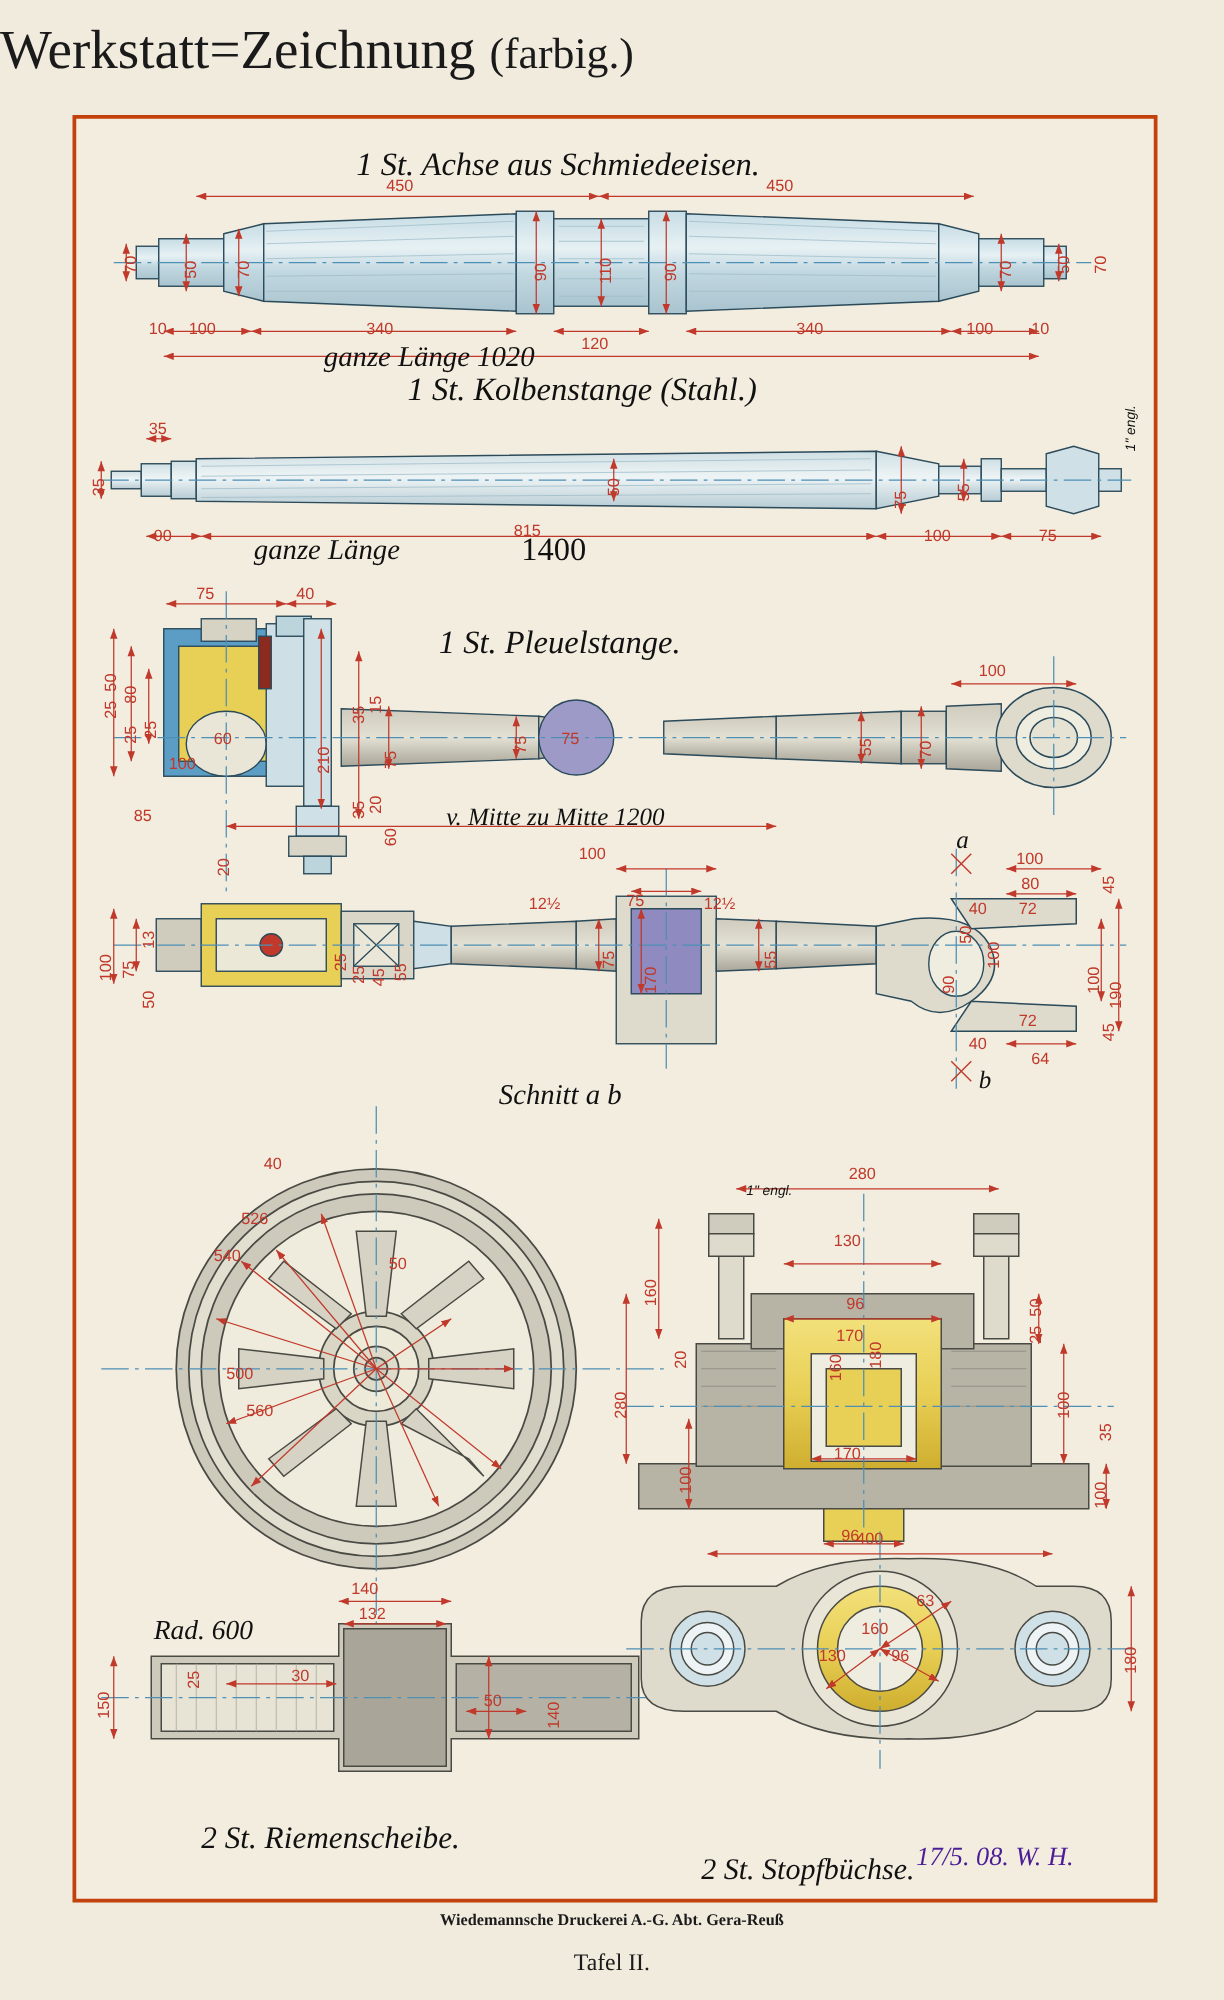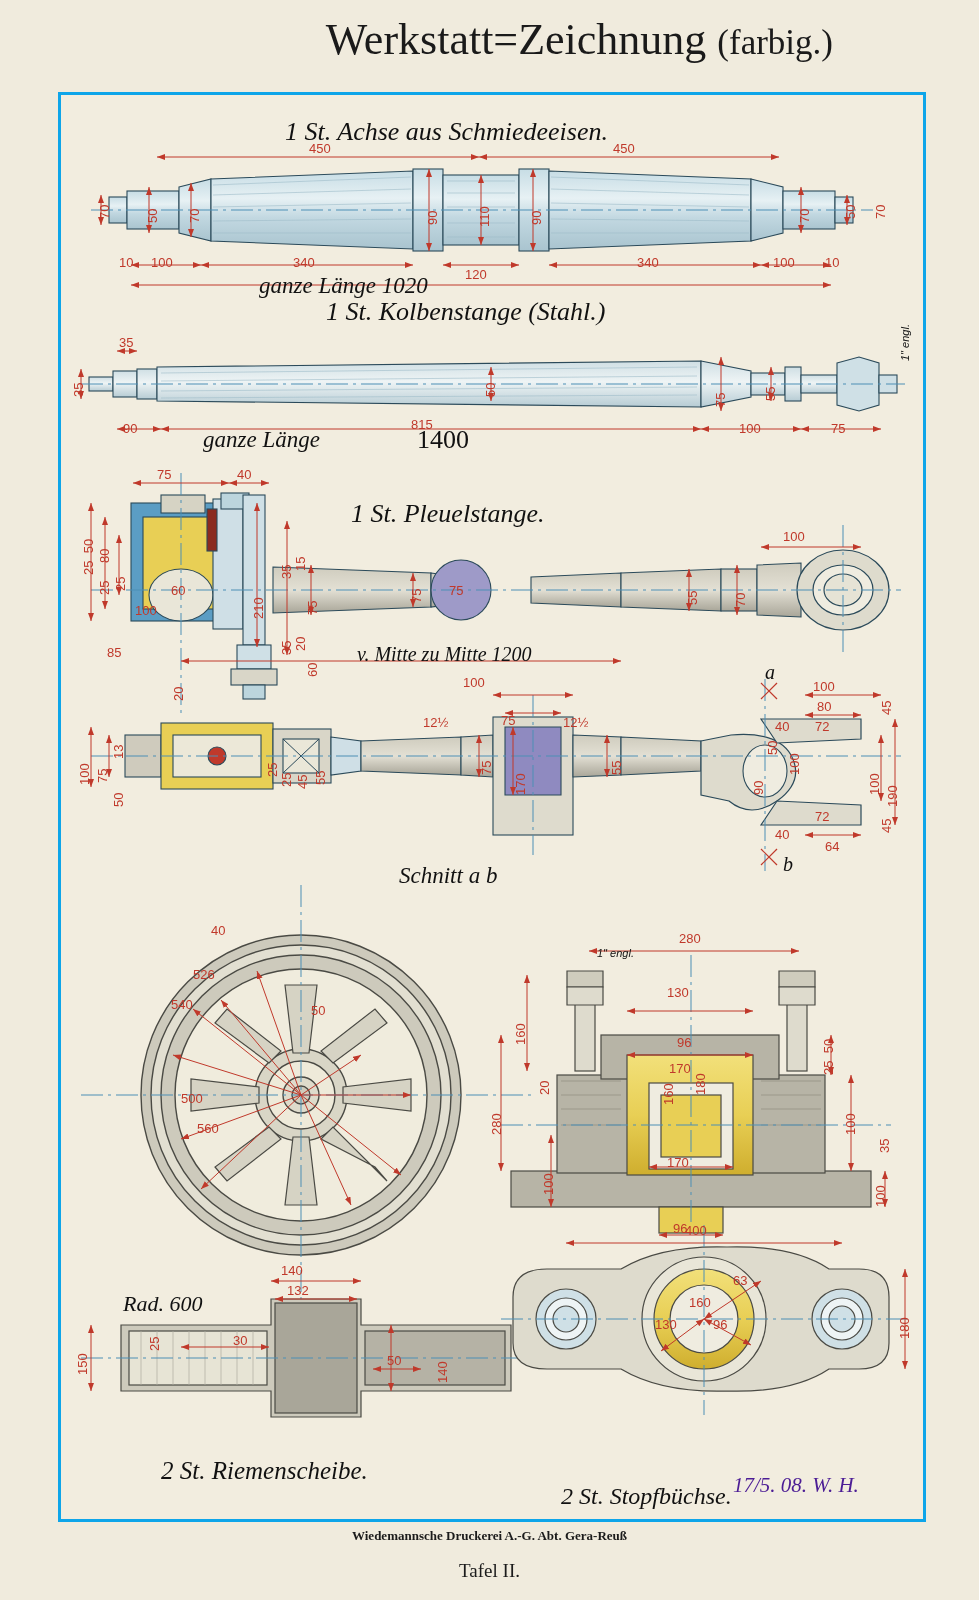--- a/index.html
+++ b/index.html
@@ -6,29 +6,29 @@
   body{
     width:979px;height:1600px;
     background:#efe9dc;
     font-family:"Liberation Serif", serif;
     overflow:hidden;
     position:relative;
   }
   .sheet{position:absolute;inset:0;background:#f0ebdd;}
   
   .title{
-    position:absolute;top:14px;left:0;width:833px;text-align:right;
+    position:absolute;top:14px;left:0;width:833px;text-align:left;
     font-size:44px;letter-spacing:0px;color:#1a1a1a;
     font-family:"Liberation Serif", serif;
   }
   .title .sub{font-size:35px;}
   
   .frame{
     position:absolute;left:58px;top:92px;width:862px;height:1424px;
-    border:3px solid #0ea5e9;background:#f2eddf;
+    border:3px solid #c2410c;background:#f2eddf;
   }
   
   .lbl{position:absolute;white-space:nowrap;}
   .hd{font-size:26px;color:#111;font-family:"Liberation Serif",serif;font-style:italic;}
   .dim{font-size:13px;color:#c0392b;font-family:"Liberation Sans",sans-serif;}
   .vert{transform:rotate(-90deg);transform-origin:left top;}
   .cap{font-size:23px;font-style:italic;color:#111;}
   .tiny{font-size:11px;color:#c0392b;font-family:"Liberation Sans",sans-serif;}
   
   .footer{

